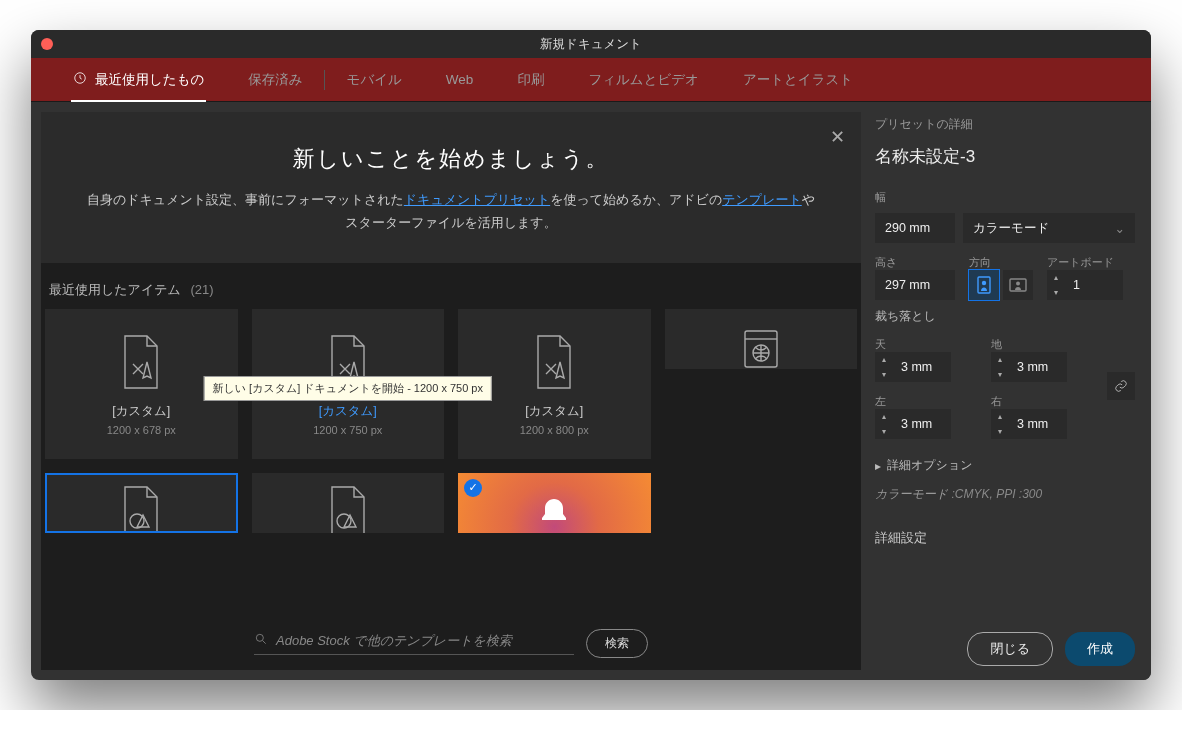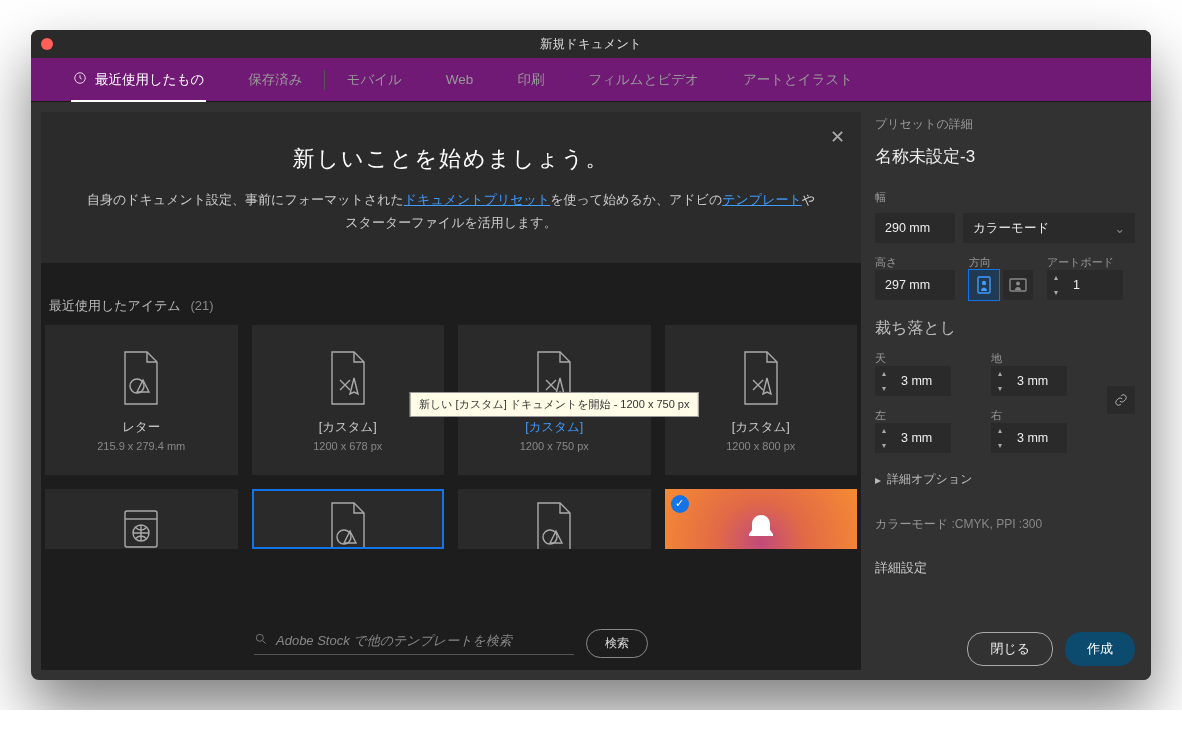--- a/index.html
+++ b/index.html
@@ -40,21 +40,21 @@
   }
   .tl-red { background: #ff5f57; }
   .titlebar-title {
     flex: 1;
     text-align: center;
     color: #ddd;
     font-size: 12.5px;
   }
   .tabbar {
     height: 44px;
-    background: #701a75;
+    background: #7f1d1d;
     display: flex;
     align-items: center;
     padding: 0 20px;
     gap: 0;
     border-bottom: 1px solid #1a1a1a;
   }
   .tab {
     padding: 0 22px;
     height: 44px;
     display: flex;
@@ -124,21 +124,21 @@
   }
   .hero p {
     font-size: 13px;
     color: #ccc;
     line-height: 1.8;
   }
   .hero a { color: #3f9bff; text-decoration: underline; }
   .recent-label {
     color: #bbb;
     font-size: 13px;
-    padding: 34px 8px 10px;
+    padding: 18px 8px 10px;
   }
   .recent-label .count { color: #888; margin-left: 6px; }
   .grid {
     flex: 1;
     overflow-y: hidden;
     padding: 0 4px;
     display: grid;
     grid-template-columns: repeat(4, 1fr);
     gap: 14px;
     align-content: start;
@@ -279,21 +279,21 @@
     color: #aaa; font-size: 8px;
   }
   .stepper input {
     width: 58px;
     background: #2a2a2a;
     border: none;
     color: #eee;
     font-size: 12.5px;
     padding: 0 8px;
   }
-  .section-title { color: #bbb; font-size: 16px; margin-top: 10px; }
+  .section-title { color: #bbb; font-size: 12px; }
   .bleed-grid {
     display: grid;
     grid-template-columns: 1fr 1fr auto;
     gap: 8px 10px;
     align-items: end;
   }
   .link-icon {
     width: 28px; height: 28px;
     background: #2a2a2a;
     display: flex; align-items: center; justify-content: center;
@@ -301,21 +301,21 @@
     cursor: pointer;
     align-self: center;
     grid-row: span 2;
   }
   .adv-options {
     display: flex; align-items: center; gap: 6px;
     color: #bbb; font-size: 12px;
     margin-top: 10px;
     cursor: pointer;
   }
-  .color-mode { color: #999; font-size: 12px; margin-top: 20px; }
+  .color-mode { color: #999; font-size: 12px; margin-top: 4px; font-style: italic; }
   .color-mode .val { color: #888; }
   .adv-settings { color: #ccc; font-size: 13px; margin-top: 18px; display:flex; align-items:center; gap:6px; }
   .footer {
     margin-top: auto;
     display: flex;
     justify-content: flex-end;
     gap: 12px;
   }
   .btn {
     border-radius: 16px;
@@ -390,32 +390,20 @@
         </p>
       </div>
 
       <div class="recent-label">
         <span>最近使用したアイテム</span>
         <span class="count">(21)</span>
       </div>
 
       <div class="grid">
 
-        <div class="card">
-          <div class="icon-box">
-            <svg width="44" height="56" viewBox="0 0 44 56" class="page-svg">
-                <path d="M6 2h22l10 10v42H6z"></path>
-                <path d="M28 2v10h10"></path>
-                <circle cx="18" cy="36" r="7"></circle>
-                <path d="M24 30l6 12H18z"></path>
-              </svg>
-          </div>
-          <div class="name">レター</div>
-          <div class="dim">215.9 x 279.4 mm</div>
-        </div>
         <div class="card">
           <div class="icon-box">
             <svg width="44" height="56" viewBox="0 0 44 56" class="page-svg">
                 <path d="M6 2h22l10 10v42H6z"></path>
                 <path d="M28 2v10h10"></path>
                 <path d="M14 30l10 10M24 30l-10 10"></path>
                 <path d="M28 28l-4 16 4-2 4 2z"></path>
               </svg>
           </div>
           <div class="name">[カスタム]</div>

